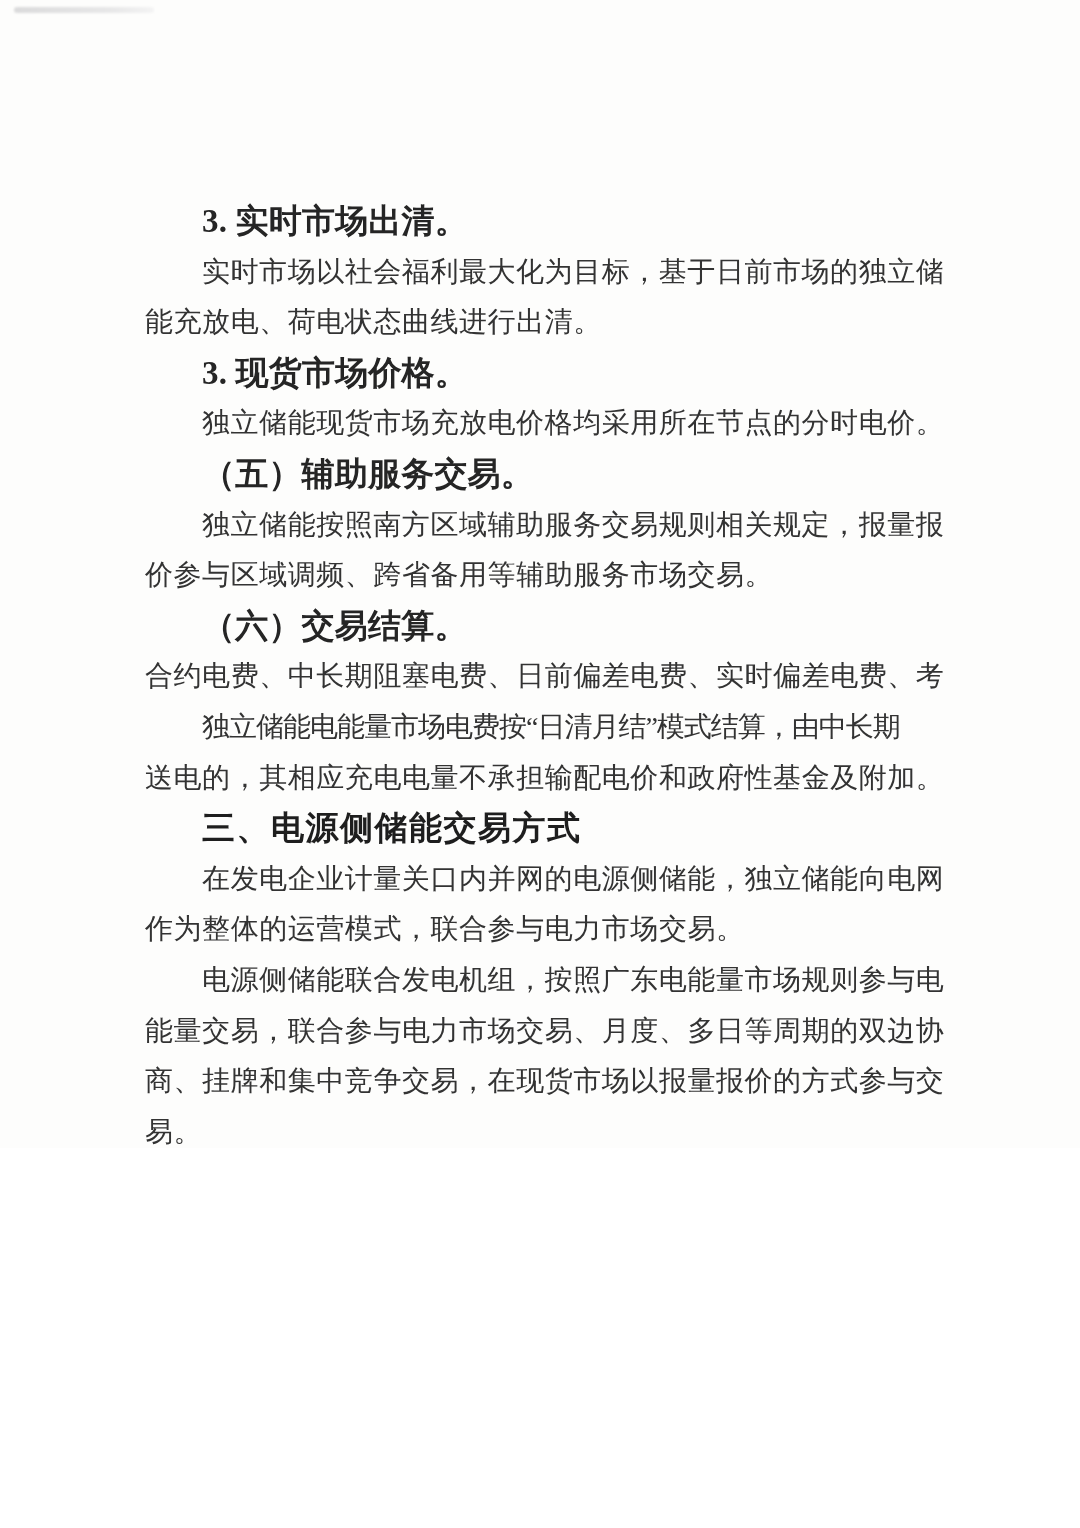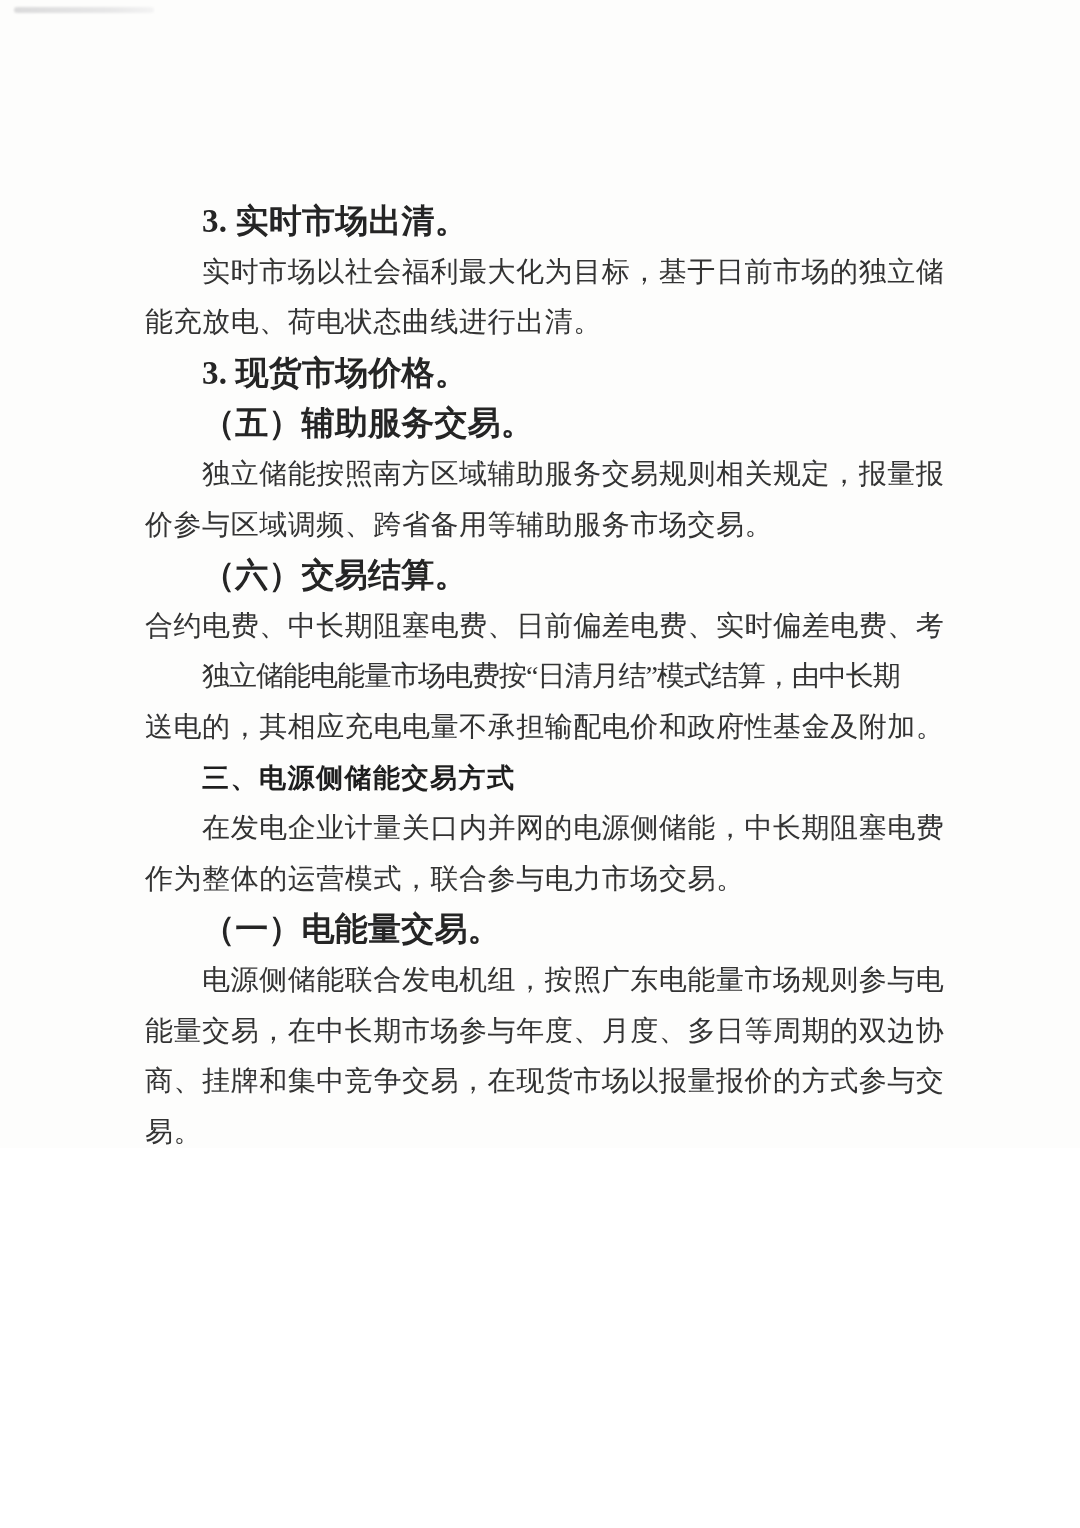--- a/index.html
+++ b/index.html
@@ -60,21 +60,21 @@
     letter-spacing: -1.0px;
   }
   .sub-heading {
     font-weight: bold;
     font-size: 33px;
     letter-spacing: 0.2px;
     color: #252525;
   }
   .section-heading {
     font-weight: bold;
-    font-size: 27px;
+    font-size: 33px;
     font-family: "Liberation Sans", "DejaVu Sans", sans-serif;
     letter-spacing: 1.5px;
     color: #1e1e1e;
   }
   .body-line {
     color: #333333;
     font-family: Liberation Serif, serif;
   }
   .page-number {
     position: absolute;
@@ -92,31 +92,31 @@
 <div class="page">
   <div class="scan-smudge"></div>
   <div class="scan-speck"></div>
 
   <div class="content">
 
   <div class="doc-line sub-heading indent">3. 实时市场出清。</div>
       <div class="doc-line body-line indent">实时市场以社会福利最大化为目标，基于日前市场的独立储</div>
       <div class="doc-line body-line">能充放电、荷电状态曲线进行出清。</div>
       <div class="doc-line sub-heading indent">3. 现货市场价格。</div>
+      <div class="doc-line body-line indent">独立储能现货市场充放电价格均采用所在节点的分时电价。</div>
       <div class="doc-line sub-heading indent">（五）辅助服务交易。</div>
       <div class="doc-line body-line indent">独立储能按照南方区域辅助服务交易规则相关规定，报量报</div>
       <div class="doc-line body-line">价参与区域调频、跨省备用等辅助服务市场交易。</div>
       <div class="doc-line sub-heading indent">（六）交易结算。</div>
       <div class="doc-line body-line">合约电费、中长期阻塞电费、日前偏差电费、实时偏差电费、考</div>
       <div class="doc-line body-line indent tight">独立储能电能量市场电费按“日清月结”模式结算，由中长期</div>
       <div class="doc-line body-line">送电的，其相应充电电量不承担输配电价和政府性基金及附加。</div>
       <div class="doc-line section-heading indent">三、电源侧储能交易方式</div>
-      <div class="doc-line body-line indent">在发电企业计量关口内并网的电源侧储能，中长期阻塞电费</div>
+      <div class="doc-line body-line indent">在发电企业计量关口内并网的电源侧储能，独立储能向电网</div>
       <div class="doc-line body-line">作为整体的运营模式，联合参与电力市场交易。</div>
-      <div class="doc-line sub-heading indent">（一）电能量交易。</div>
       <div class="doc-line body-line indent">电源侧储能联合发电机组，按照广东电能量市场规则参与电</div>
-      <div class="doc-line body-line">能量交易，在中长期市场参与年度、月度、多日等周期的双边协</div>
+      <div class="doc-line body-line">能量交易，联合参与电力市场交易、月度、多日等周期的双边协</div>
       <div class="doc-line body-line">商、挂牌和集中竞争交易，在现货市场以报量报价的方式参与交</div>
       <div class="doc-line body-line">易。</div>
     </div>
 
   <div class="page-number">— 4 —</div>
 </div>
 
 </body></html>

